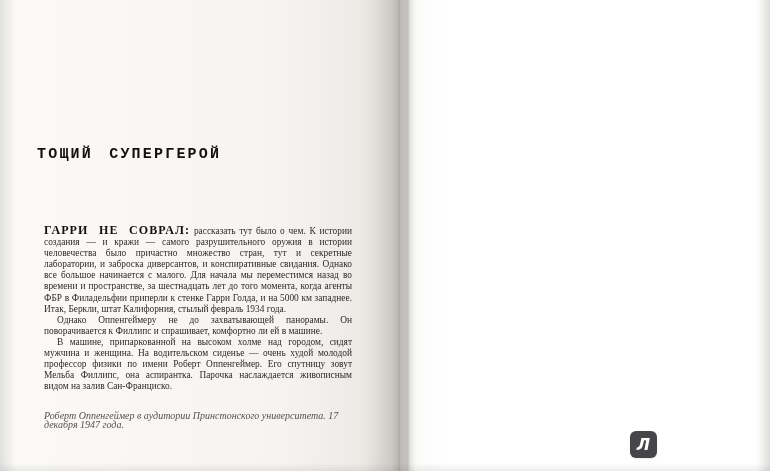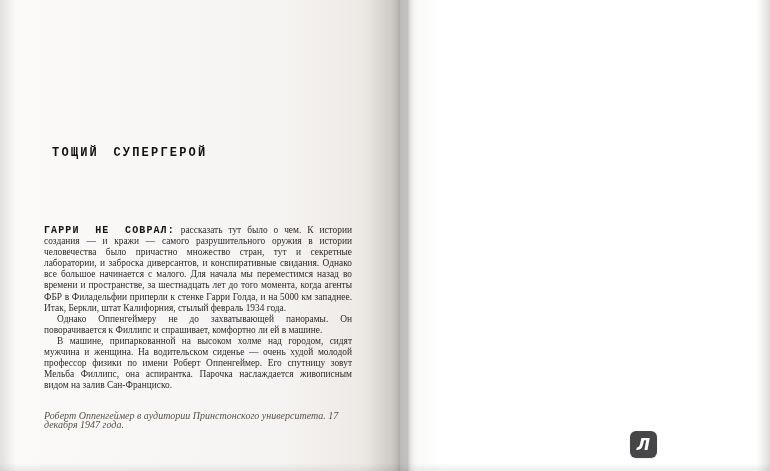--- a/index.html
+++ b/index.html
@@ -29,34 +29,34 @@
   .edge-shadow-bottom {
     position:absolute; left:0; bottom:0; width:770px; height:8px;
     background:linear-gradient(0deg, rgba(0,0,0,0.07), rgba(0,0,0,0));
   }
   .gutter-shadow {
     position:absolute; left:360px; top:0; width:55px; height:471px;
     background:linear-gradient(90deg, rgba(0,0,0,0) 0%, rgba(0,0,0,0.06) 55%, rgba(0,0,0,0.16) 78%, rgba(0,0,0,0.20) 86%, rgba(0,0,0,0.05) 92%, rgba(0,0,0,0) 100%);
   }
   
   .chapter-title {
-    position:absolute; left:52px; top:146px;
+    position:absolute; left:37px; top:146px;
     font-family:"Liberation Mono", monospace;
-    font-weight:bold; font-size:12px; letter-spacing:2.2px; word-spacing:5px;
+    font-weight:bold; font-size:15px; letter-spacing:2.2px; word-spacing:5px;
     color:#14110f; white-space:nowrap;
   }
   .left-body {
     position:absolute; left:44px; top:225px; width:308px;
     font-size:9.4px; line-height:11.1px; color:#2d2a27; text-align:justify;
   }
   .left-body p, .right-body p { margin:0; }
   .indent { text-indent:13px; }
   .opener-lead {
-    font-family:Liberation Mono, monospace; font-weight:bold;
-    font-size:10px; letter-spacing:1.1px; word-spacing:5px; color:#14110f;
+    font-family:Liberation Serif, serif; font-weight:bold;
+    font-size:12px; letter-spacing:1.1px; word-spacing:5px; color:#14110f;
   }
   .photo-caption {
     position:absolute; left:44px; top:411px; width:308px;
     font-style:italic; font-size:10px; color:#56514c; line-height:9px;
   }
   
   .watermark {
     position:absolute; left:630px; top:431px; width:27px; height:27px;
     background:#464648; border-radius:6px;
     box-shadow:0 0 0 3px rgba(255,255,255,0.65), 0 1px 2px rgba(0,0,0,0.25);

